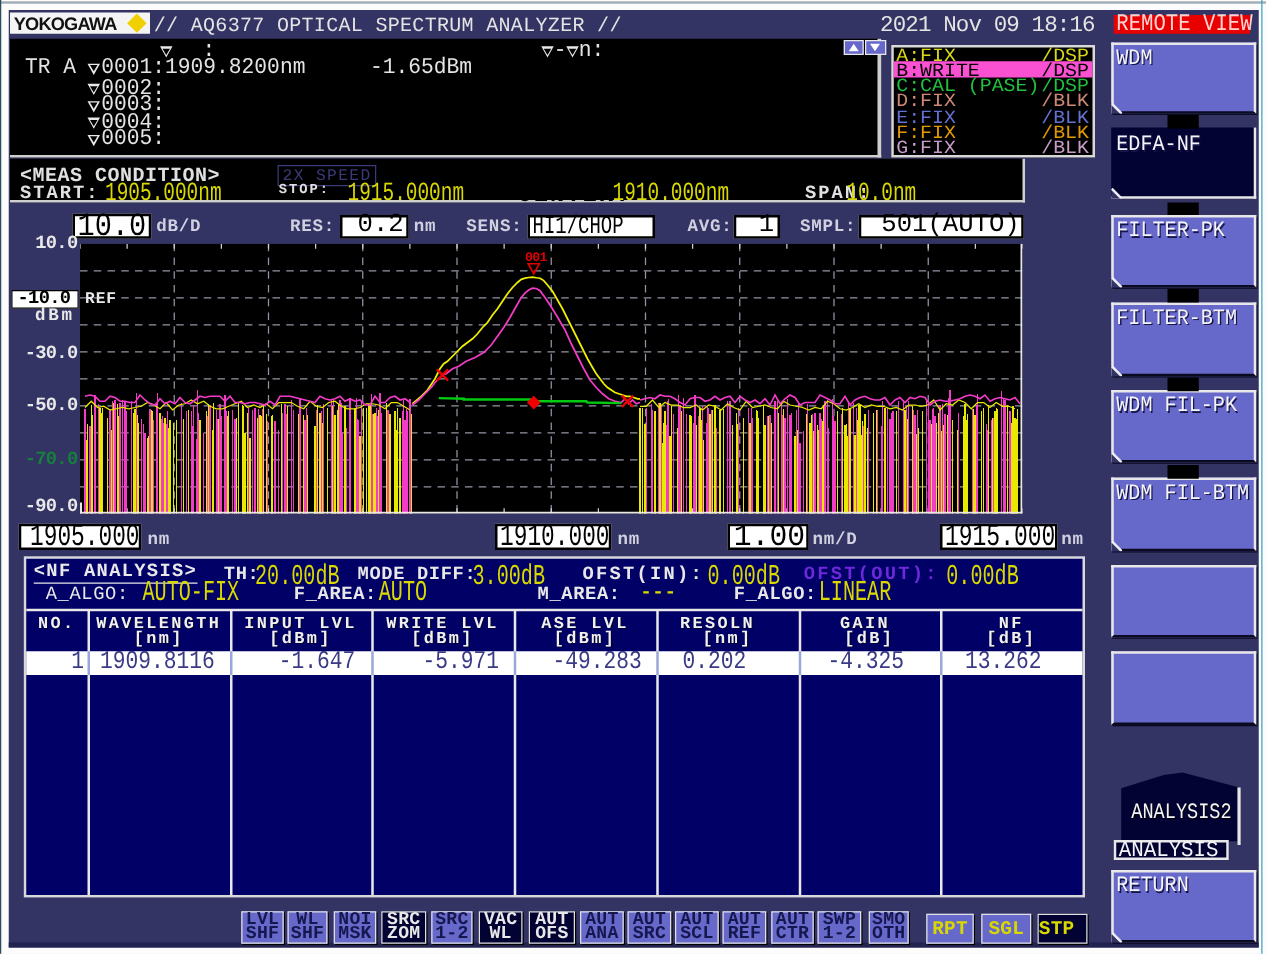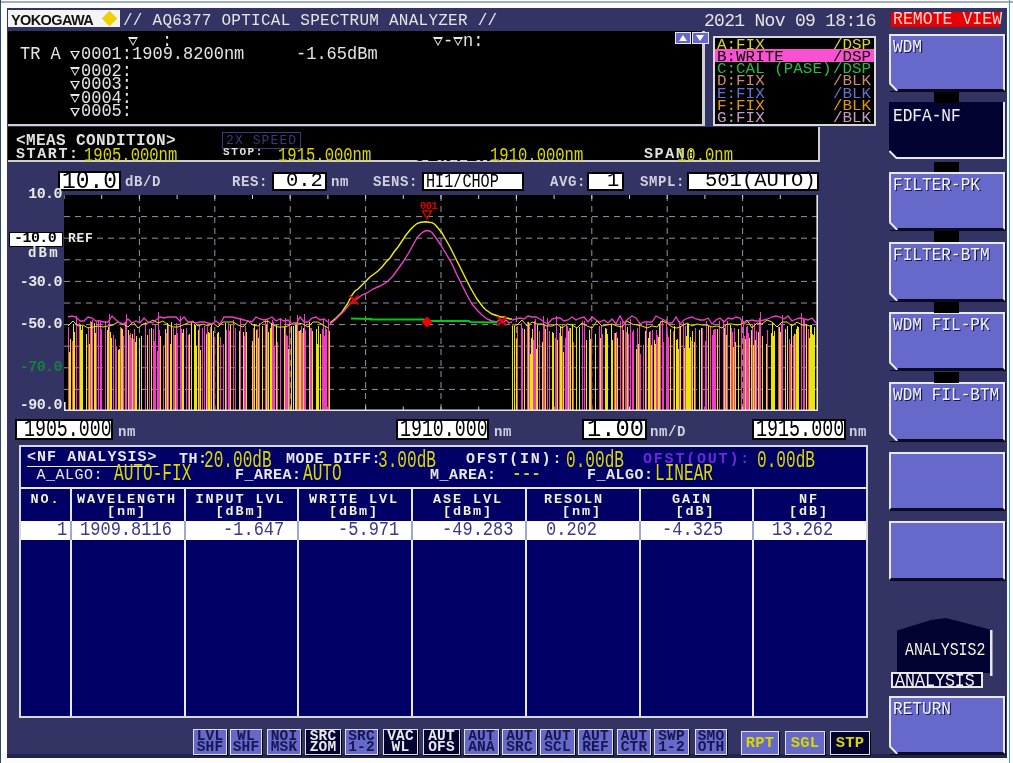--- a/index.html
+++ b/index.html
@@ -276,21 +276,21 @@
 <div class="a m" style="left:423px;top:729px;width:37px;height:26px;background:#020233;color:#e8e8e8;border:1px solid #e0e0e0;box-shadow:1px 1px 0 #000;font-size:14.5px;font-weight:bold;letter-spacing:0.2px;text-align:center;line-height:11px;padding-top:0.5px">AUT<br>OFS</div>
 <div class="a m" style="left:464px;top:729px;width:35px;height:26px;background:#6668ca;color:#171750;border:1px solid #e0e0e0;box-shadow:1px 1px 0 #000;font-size:14.5px;font-weight:bold;letter-spacing:0.2px;text-align:center;line-height:11px;padding-top:0.5px">AUT<br>ANA</div>
 <div class="a m" style="left:502px;top:729px;width:35px;height:26px;background:#6668ca;color:#171750;border:1px solid #e0e0e0;box-shadow:1px 1px 0 #000;font-size:14.5px;font-weight:bold;letter-spacing:0.2px;text-align:center;line-height:11px;padding-top:0.5px">AUT<br>SRC</div>
 <div class="a m" style="left:540px;top:729px;width:35px;height:26px;background:#6668ca;color:#171750;border:1px solid #e0e0e0;box-shadow:1px 1px 0 #000;font-size:14.5px;font-weight:bold;letter-spacing:0.2px;text-align:center;line-height:11px;padding-top:0.5px">AUT<br>SCL</div>
 <div class="a m" style="left:578px;top:729px;width:35px;height:26px;background:#6668ca;color:#171750;border:1px solid #e0e0e0;box-shadow:1px 1px 0 #000;font-size:14.5px;font-weight:bold;letter-spacing:0.2px;text-align:center;line-height:11px;padding-top:0.5px">AUT<br>REF</div>
 <div class="a m" style="left:617px;top:729px;width:34px;height:26px;background:#6668ca;color:#171750;border:1px solid #e0e0e0;box-shadow:1px 1px 0 #000;font-size:14.5px;font-weight:bold;letter-spacing:0.2px;text-align:center;line-height:11px;padding-top:0.5px">AUT<br>CTR</div>
 <div class="a m" style="left:654px;top:729px;width:35px;height:26px;background:#6668ca;color:#171750;border:1px solid #e0e0e0;box-shadow:1px 1px 0 #000;font-size:14.5px;font-weight:bold;letter-spacing:0.2px;text-align:center;line-height:11px;padding-top:0.5px">SWP<br>1-2</div>
 <div class="a m" style="left:695px;top:729px;width:32px;height:26px;background:#6668ca;color:#171750;border:1px solid #e0e0e0;box-shadow:1px 1px 0 #000;font-size:14.5px;font-weight:bold;letter-spacing:0.2px;text-align:center;line-height:11px;padding-top:0.5px">SMO<br>OTH</div>
 <div class="a m" style="left:741px;top:731px;width:38px;height:24px;background:#6668ca;color:#d8d800;font-size:15.5px;font-weight:bold;letter-spacing:0.2px;text-align:center;padding-top:4px;border:1px solid #e0e0e0;box-shadow:1px 1px 0 #000">RPT</div>
 <div class="a m" style="left:785px;top:731px;width:40px;height:24px;background:#6668ca;color:#d8d800;font-size:15.5px;font-weight:bold;letter-spacing:0.2px;text-align:center;padding-top:4px;border:1px solid #e0e0e0;box-shadow:1px 1px 0 #000">SGL</div>
-<div class="a m" style="left:830px;top:731px;width:40px;height:24px;background:#020233;color:#d8d800;font-size:15.5px;font-weight:bold;letter-spacing:0.2px;text-align:center;padding-top:4px;border:1px solid #e0e0e0;box-shadow:1px 1px 0 #000">STP</div>
+<div class="a m" style="left:830px;top:731px;width:40px;height:24px;background:#020233;color:#d8d800;font-size:15.5px;font-weight:bold;letter-spacing:0.2px;text-align:left;padding-top:4px;border:1px solid #e0e0e0;box-shadow:1px 1px 0 #000">STP</div>
 <div class="a" style="left:891px;top:12px;width:109px;height:15px;background:#e80000"></div>
 <div class="a m sx" style="left:893px;top:9.6px;color:#ffd2d2;font-size:19px;transform:scaleX(.87)">REMOTE VIEW</div>
 <div class="a" style="left:889px;top:34px;width:116px;height:57px;background:#6668ca;border:2px solid #e8e8e8;border-bottom:2px solid #0a0a20;box-shadow:1px 1px 0 #0a0a20"></div>
 <div class="a" style="left:889px;top:34px;width:116px;height:57px">
     <div class="a m sklbl" style="left:4px;top:4.5px">WDM</div>
     <svg class="a" style="left:0;bottom:0" width="9" height="9" viewBox="0 0 9 9">
       <polygon points="0,0.5 8.5,9 0,9" fill="#333364"></polygon>
       <line x1="0.4" y1="1" x2="8.3" y2="8.9" stroke="#ececf2" stroke-width="2"></line>
     </svg>
   </div>

